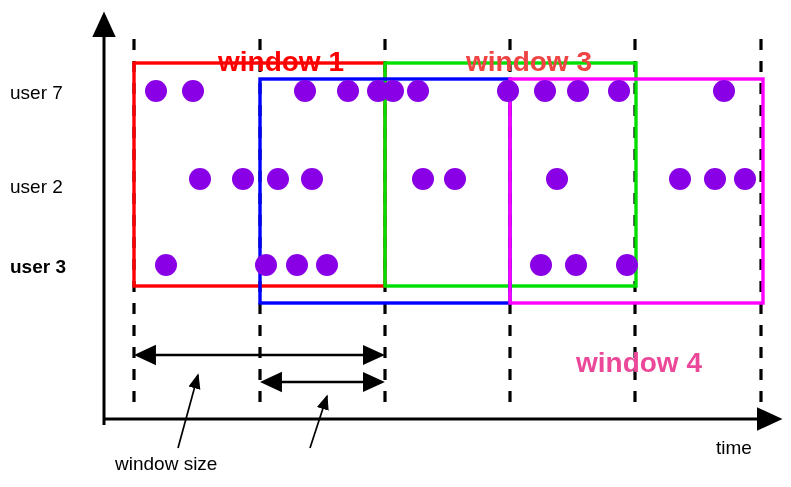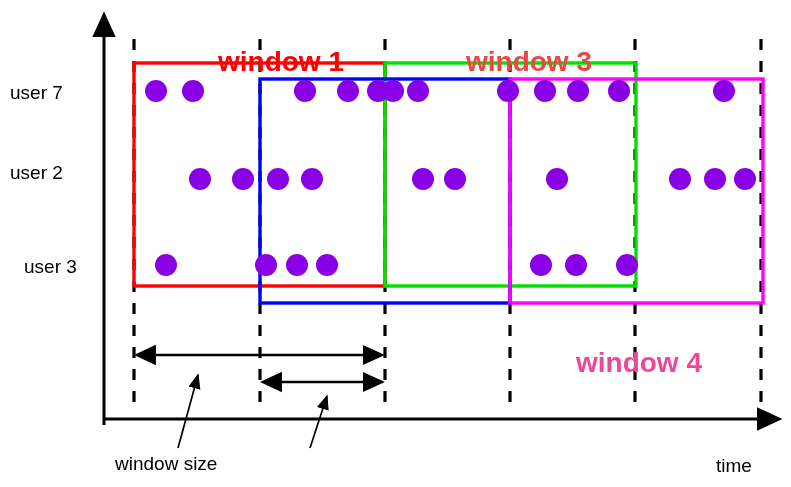--- a/index.html
+++ b/index.html
@@ -124,24 +124,24 @@
     </g>
 
     <line x1="138" y1="355" x2="381" y2="355" stroke="#000000" stroke-width="2.6" marker-start="url(#arrowStart)" marker-end="url(#arrowEnd)"></line>
     <line x1="264" y1="382" x2="381" y2="382" stroke="#000000" stroke-width="2.6" marker-start="url(#arrowStart)" marker-end="url(#arrowEnd)"></line>
 
     <line x1="178" y1="448" x2="198" y2="375" stroke="#000000" stroke-width="1.7" marker-end="url(#arrowThinEnd)"></line>
     <line x1="310" y1="448" x2="327" y2="396" stroke="#000000" stroke-width="1.7" marker-end="url(#arrowThinEnd)"></line>
   </svg>
 
   <div class="txt user-label" style="left:10px; top:82px;">user 7</div>
-  <div class="txt user-label" style="left:10px; top:162px;">user 2</div>
-  <div class="txt user-label" style="left:24px; top:256px;">user 3</div>
+  <div class="txt user-label" style="left:10px; top:176px;">user 2</div>
+  <div class="txt user-label" style="left:10px; top:256px;font-weight:bold;">user 3</div>
 
   <div class="txt win-label" style="left:218px; top:14px; color:#ff0000;">window 1</div>
   <div class="txt win-label" style="left:466px; top:14px; color:#ef4444;">window 3</div>
   <div class="txt win-label" style="left:576px; top:315px; color:#ec4899;">window 4</div>
 
   <div class="txt annot-label" style="left:115px; top:453px;">window size</div>
 
-  <div class="txt axis-label" style="left:716px; top:455px;">time</div>
+  <div class="txt axis-label" style="left:716px; top:437px;">time</div>
 
 </div>
 
 </body></html>

